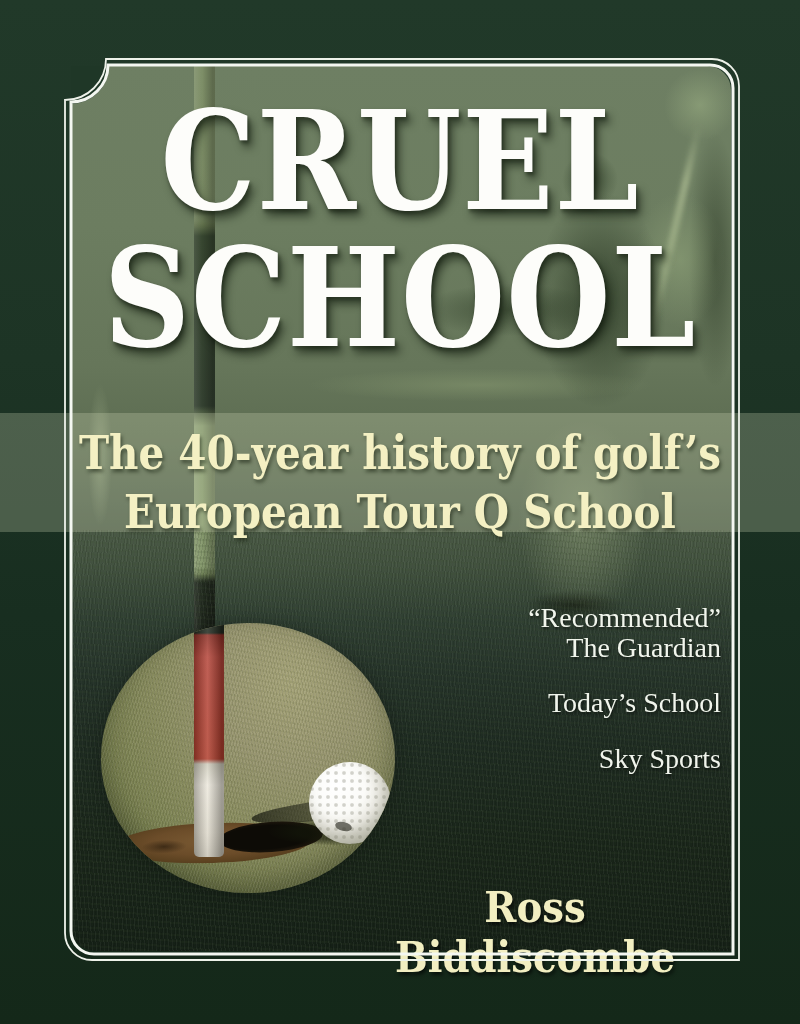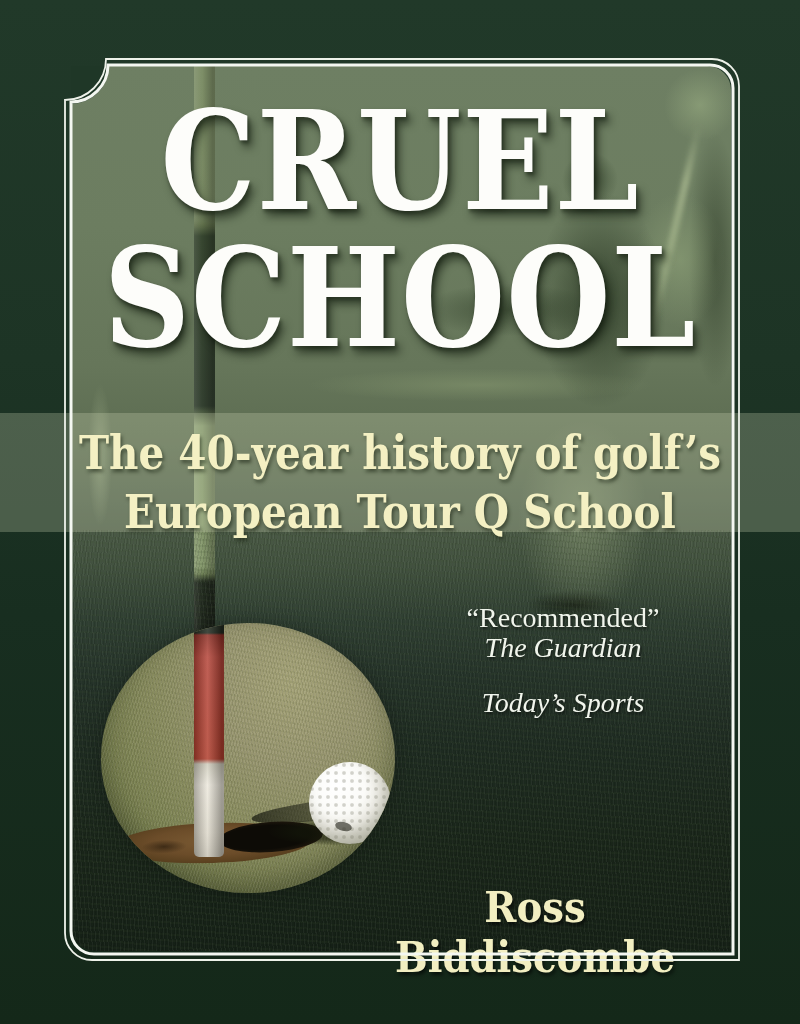--- a/index.html
+++ b/index.html
@@ -169,23 +169,23 @@
 
   .reviews {
     left: 405px; top: 603px; width: 316px;
     text-align: center;
     font-family: "Liberation Serif", serif;
     font-size: 28px;
     line-height: 1.06;
     color: #f1f5ec;
     text-shadow: 1px 2px 3px rgba(0,0,0,.55);
   }
-  .review-block { position: static; display: block; margin-bottom: 26px; }
+  .review-block { position: static; display: block; margin-bottom: 26px; text-align: right; }
   .review-quote  { position: static; display: block; }
-  .review-source { position: static; display: block; font-style: italic; }
+  .review-source { position: static; display: block; }
 
   .author {
     left: 340px; top: 882px; width: 390px;
     text-align: center;
     font-weight: bold;
     font-size: 43px;
     color: #f2eec1;
     transform: scaleX(0.9);
     transform-origin: 50% 0;
     text-shadow: 2px 3px 4px rgba(0,0,0,.6);
@@ -232,23 +232,24 @@
     <div>The 40-year history of golf’s</div>
     <div>European Tour Q School</div>
   </div>
 
   <div class="reviews">
     <span class="review-block">
       <span class="review-quote">“Recommended”</span>
       <span class="review-source">The Guardian</span>
     </span>
     <span class="review-block">
-      <span class="review-source">Today’s Sports</span>
+      <span class="review-source">Today’s School</span>
     </span>
     <span class="review-block">
+      <span class="review-source">Sky Sports</span>
     </span>
   </div>
 
   <div class="author">Ross Biddiscombe</div>
 
   <svg class="frame" width="800" height="1024" viewBox="0 0 800 1024">
     <path d="M 106 59 H 712 A 27 27 0 0 1 739 86 V 960 H 92 A 27 27 0 0 1 65 933 V 100 A 41 41 0 0 0 106 59 Z" fill="none" stroke="#eef2ea" stroke-width="1.8"></path>
     <path d="M 108 65 H 710 A 23 23 0 0 1 733 88 V 954 H 94 A 23 23 0 0 1 71 931 V 102 A 37 37 0 0 0 108 65 Z" fill="none" stroke="#f4f7f1" stroke-width="3"></path>
   </svg>
 

